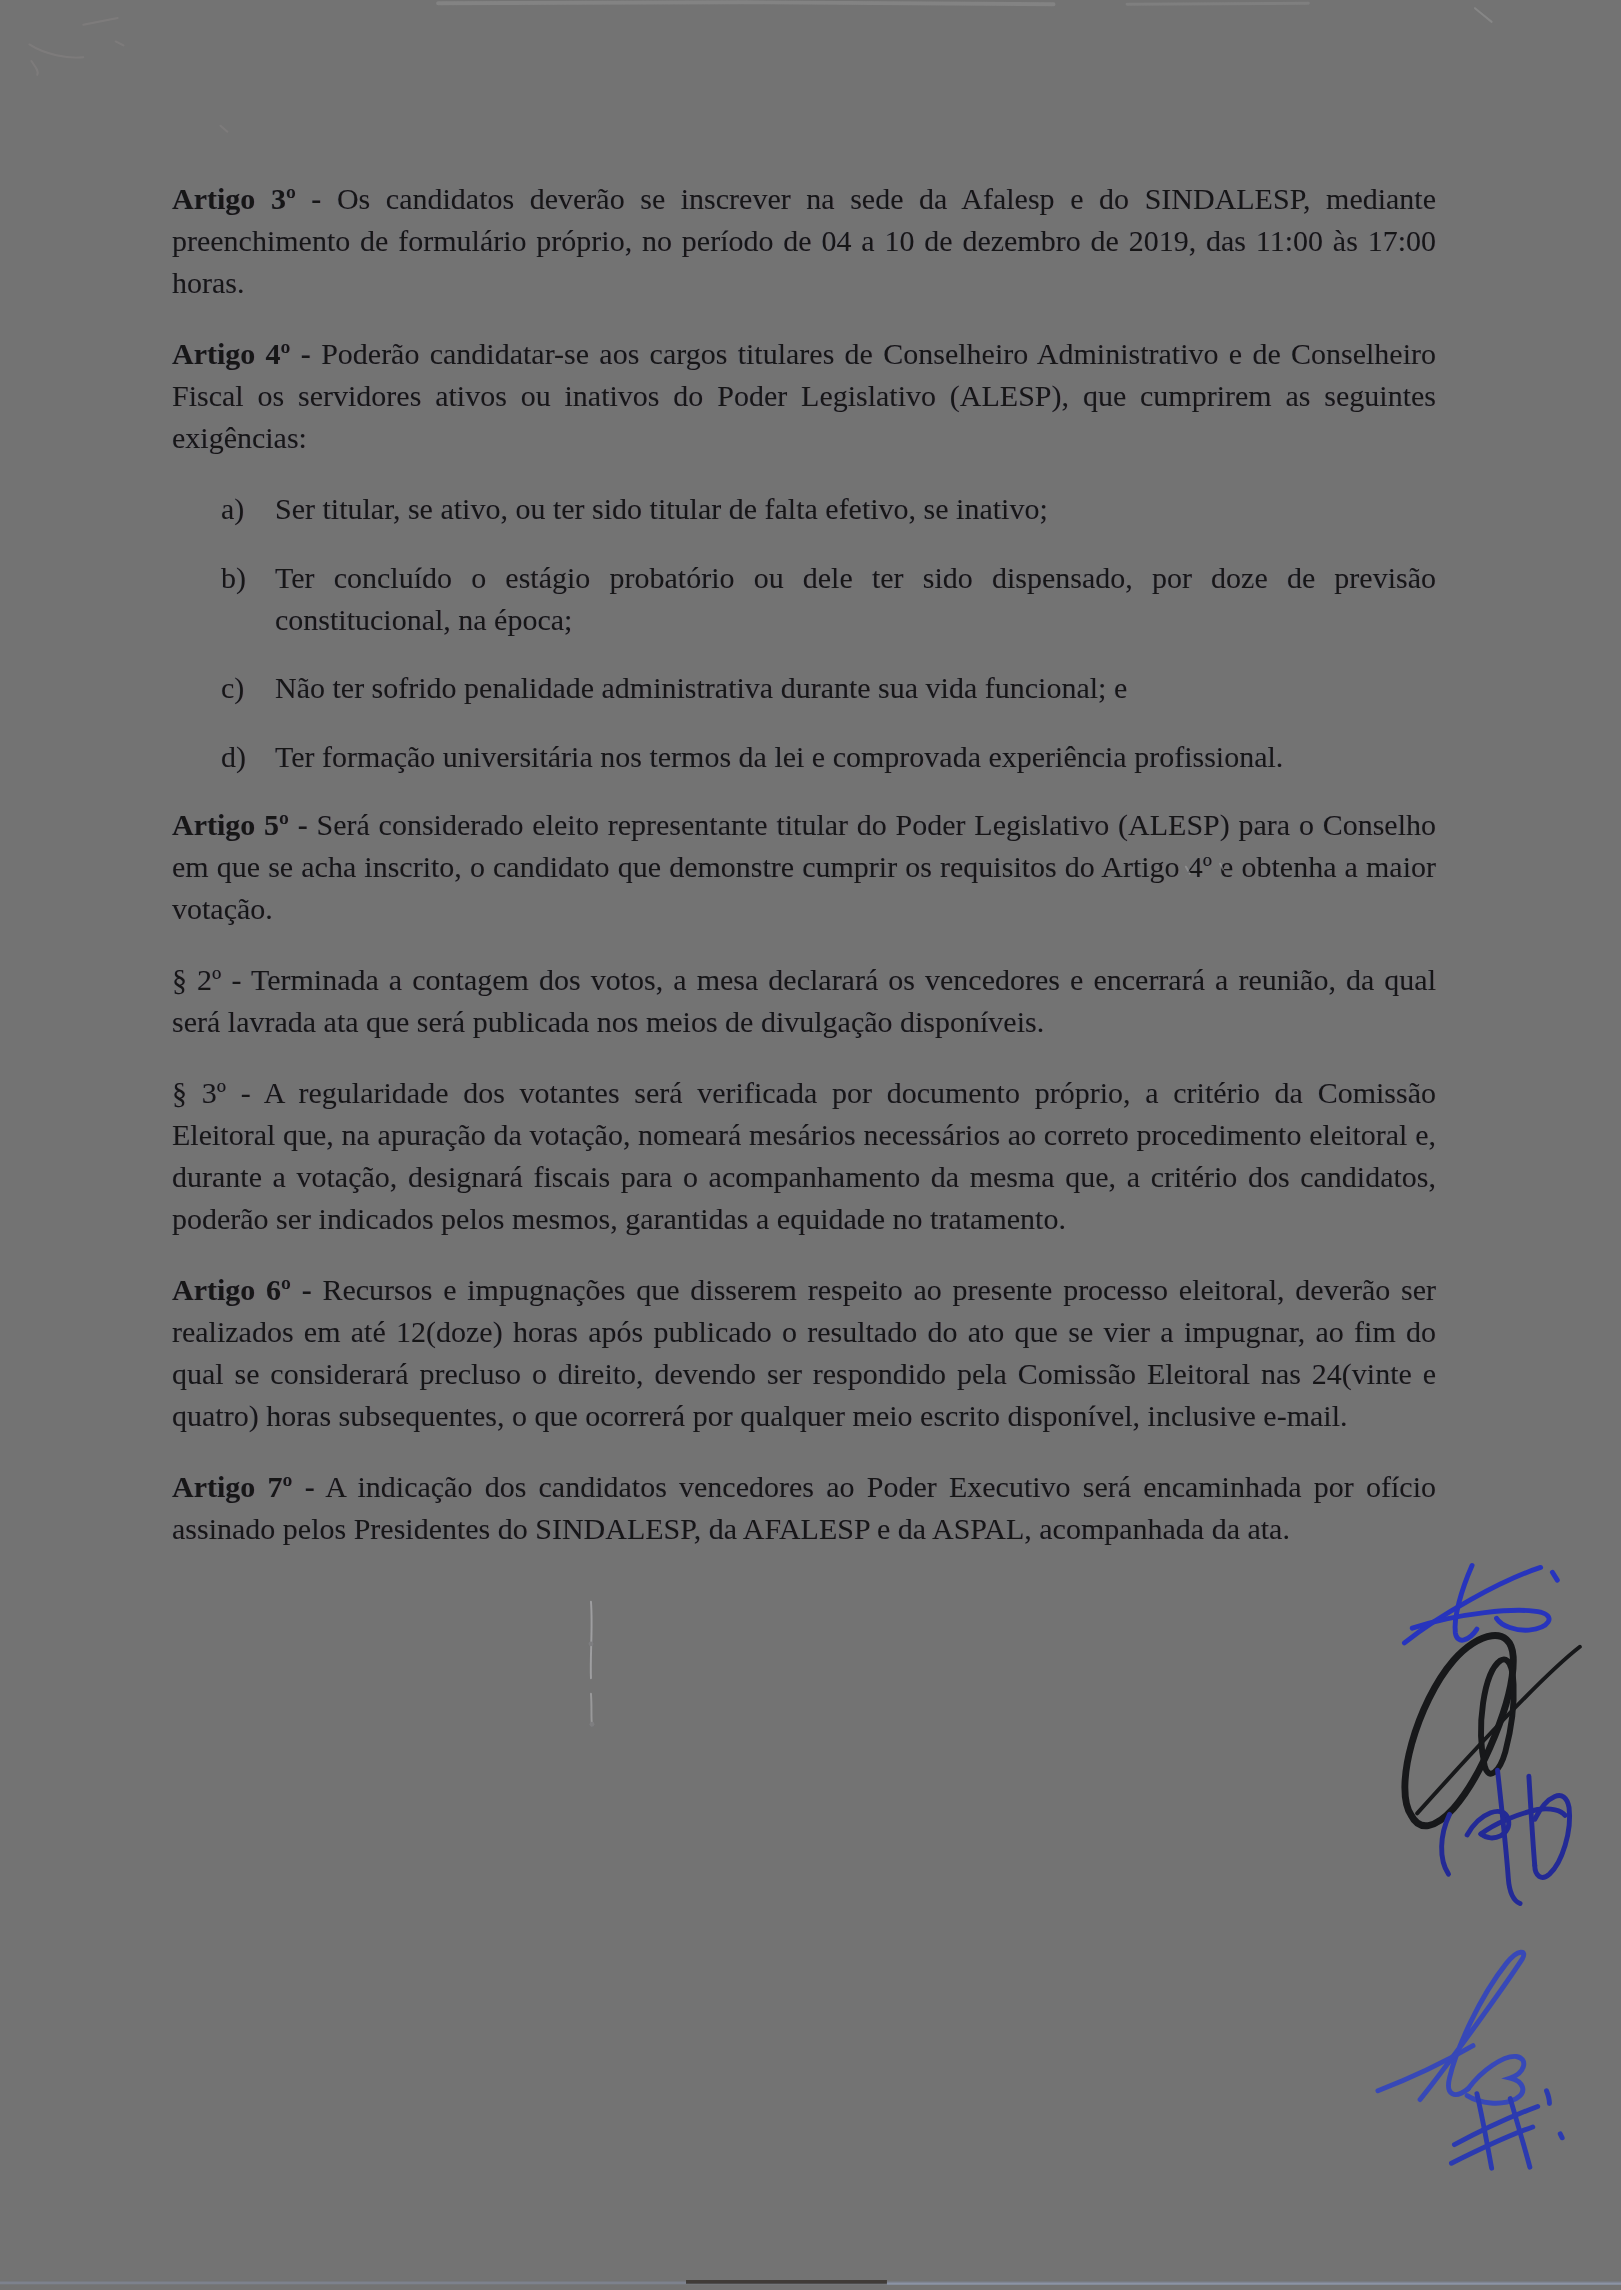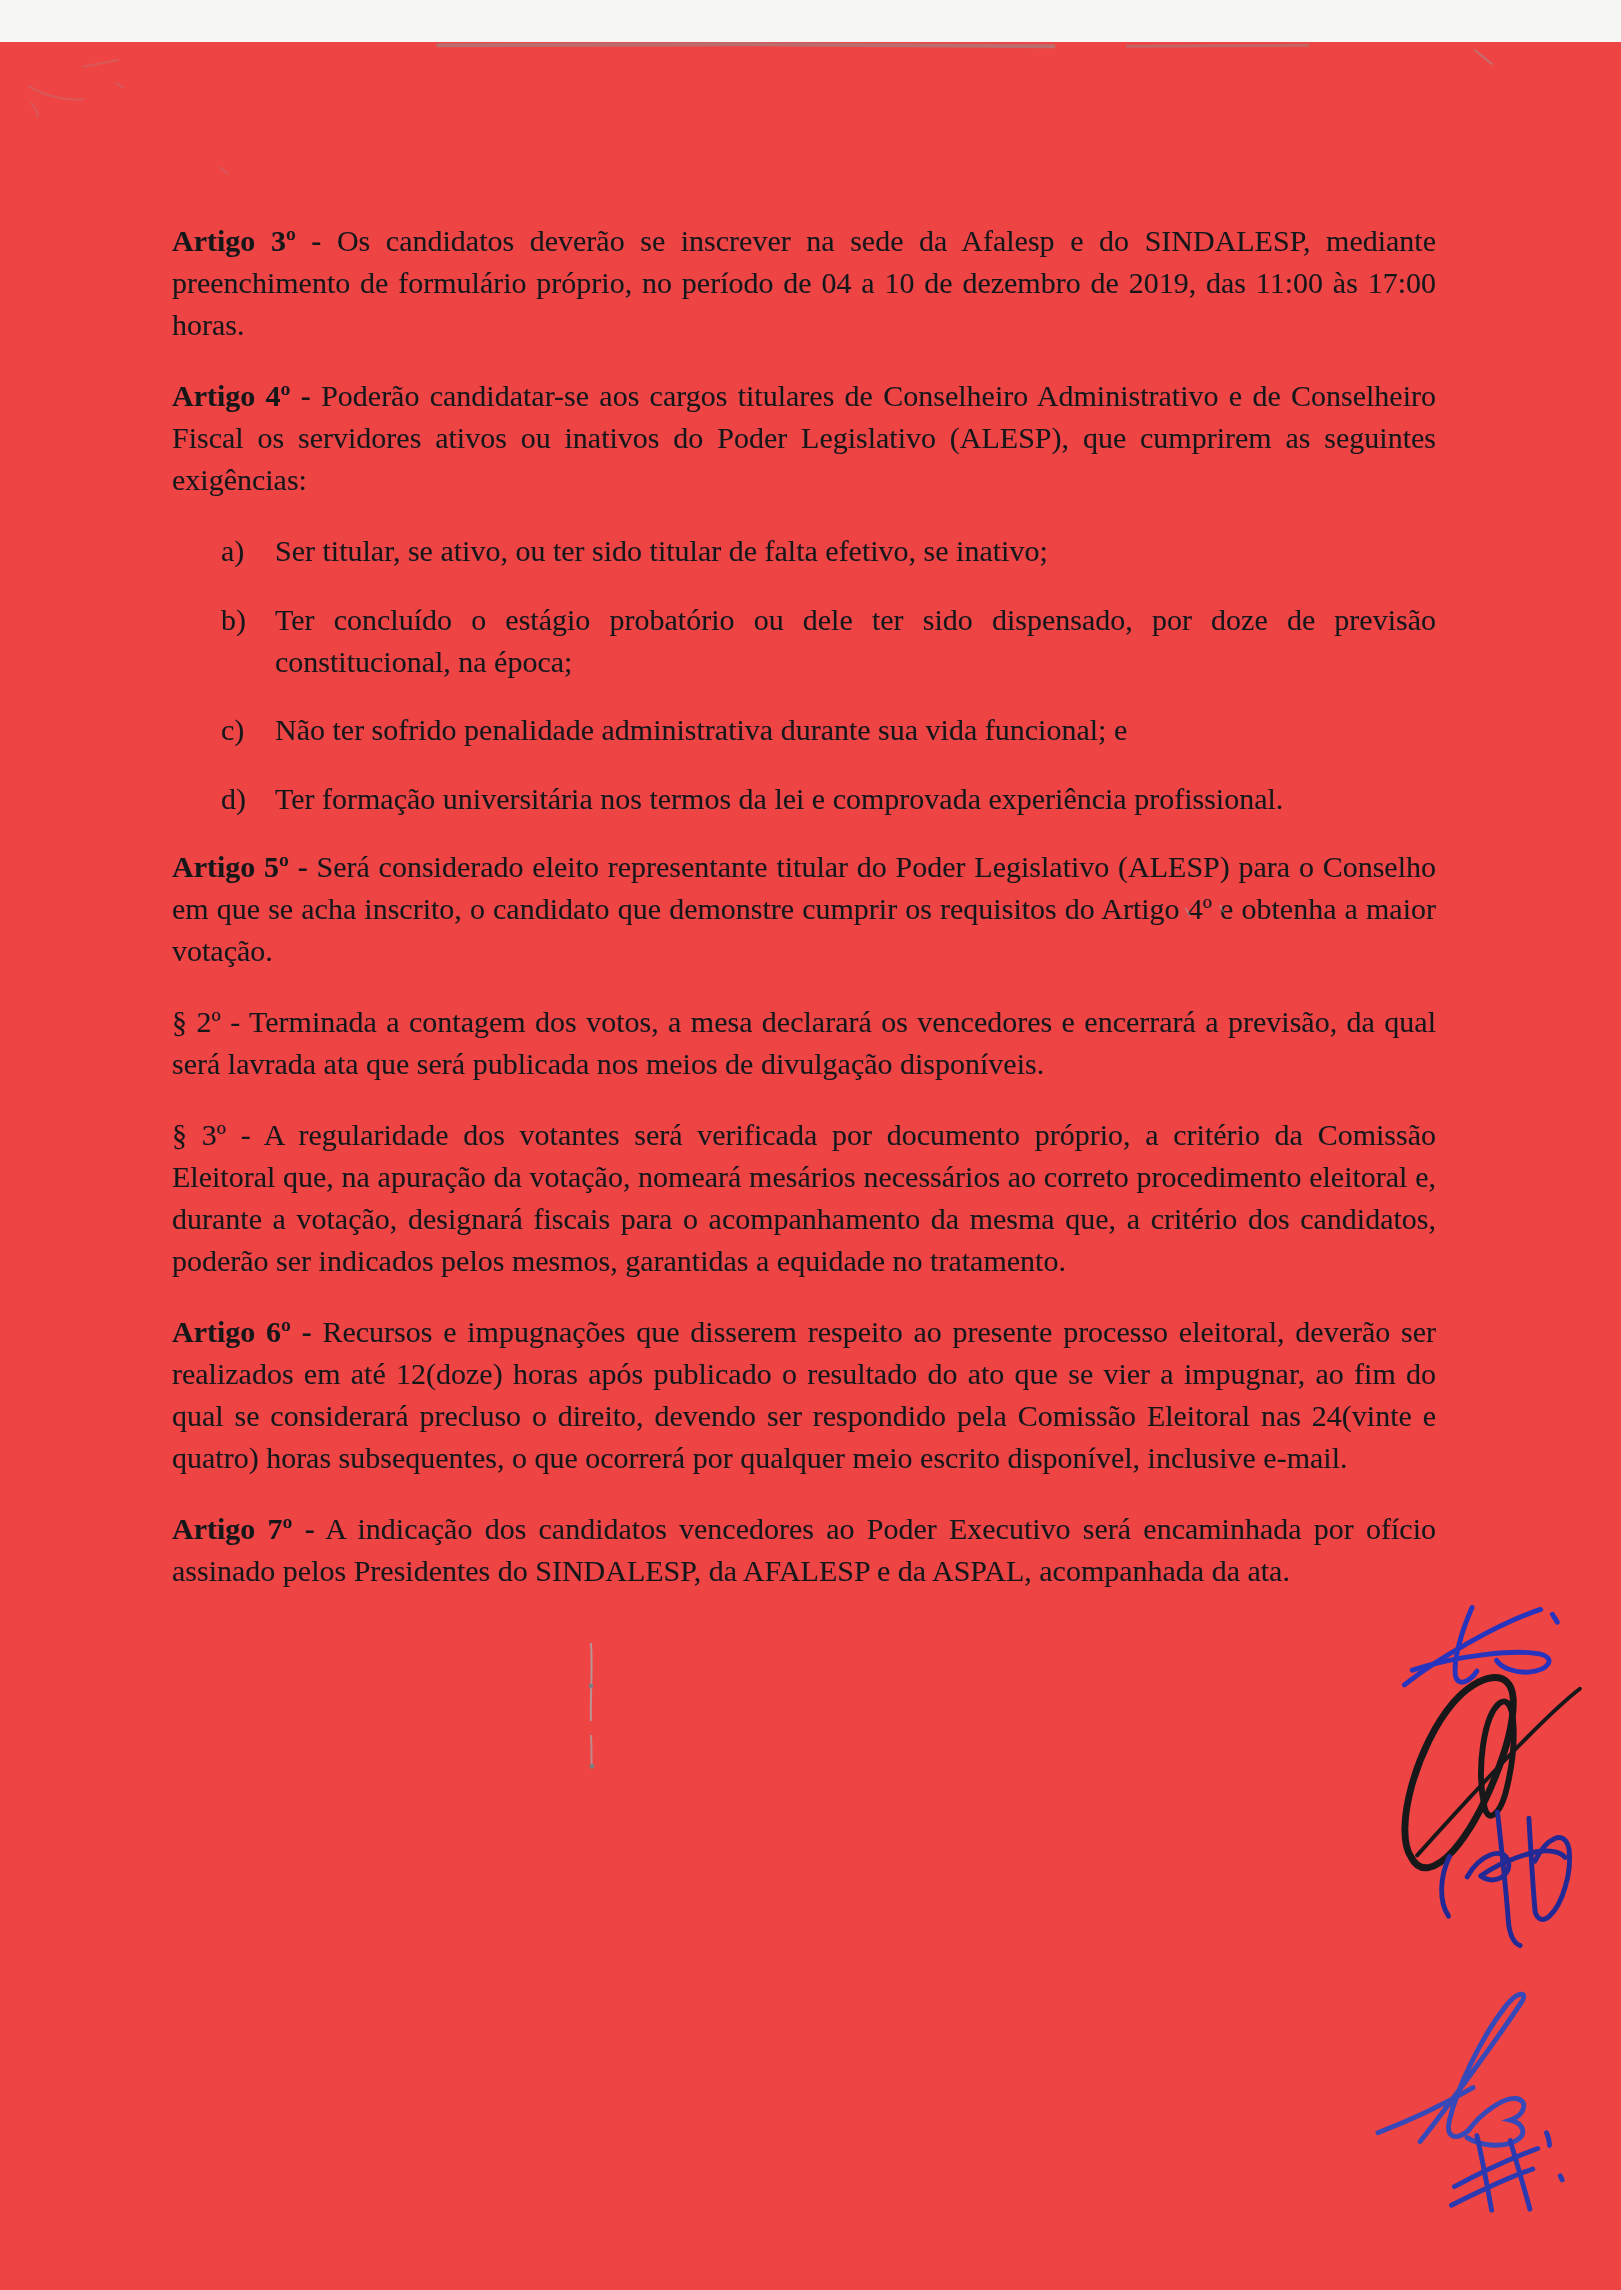--- a/index.html
+++ b/index.html
@@ -4,22 +4,21 @@
 <style>
   html,body{margin:0;padding:0;}
   body{
     width:1621px;height:2291px;
     background:#f6f6f4;
     font-family:"Liberation Serif","DejaVu Serif",serif;
     position:relative;overflow:hidden;
   }
   .page{
     position:absolute;inset:0;
-    background:#ef4444;
-    margin-top:42px;
+    background:#737373;
   }
   .doc{
     position:absolute;
     left:172px;top:178px;
     width:1264px;
     color:#161616;
     font-size:30px;
     line-height:42px;
     text-shadow:0.6px 0 0 rgba(130,60,120,0.18), -0.6px 0 0 rgba(50,80,140,0.18);
   }
@@ -68,21 +67,21 @@
     <div class="list-item">
       <span class="marker">d)</span>
       <span class="li-text">Ter formação universitária nos termos da lei e comprovada experiência profissional.</span>
     </div>
 
 
 
     <p class="para"><b class="lead">Artigo 5º -</b> <span>Será considerado eleito representante titular do Poder Legislativo (ALESP) para o Conselho em que se acha inscrito, o candidato que demonstre cumprir os requisitos do Artigo 4º e obtenha a maior votação.</span></p>
 
 
-    <p class="para">§ 2º - Terminada a contagem dos votos, a mesa declarará os vencedores e encerrará a previsão, da qual será lavrada ata que será publicada nos meios de divulgação disponíveis.</p>
+    <p class="para">§ 2º - Terminada a contagem dos votos, a mesa declarará os vencedores e encerrará a reunião, da qual será lavrada ata que será publicada nos meios de divulgação disponíveis.</p>
 
     <p class="para">§ 3º - A regularidade dos votantes será verificada por documento próprio, a critério da Comissão Eleitoral que, na apuração da votação, nomeará mesários necessários ao correto procedimento eleitoral e, durante a votação, designará fiscais para o acompanhamento da mesma que, a critério dos candidatos, poderão ser indicados pelos mesmos, garantidas a equidade no tratamento.</p>
 
     <p class="para"><b class="lead">Artigo 6º -</b> <span>Recursos e impugnações que disserem respeito ao presente processo eleitoral, deverão ser realizados em até 12(doze) horas após publicado o resultado do ato que se vier a impugnar, ao fim do qual se considerará precluso o direito, devendo ser respondido pela Comissão Eleitoral nas 24(vinte e quatro) horas subsequentes, o que ocorrerá por qualquer meio escrito disponível, inclusive e-mail.</span></p>
 
     <p class="para"><b class="lead">Artigo 7º -</b> <span>A indicação dos candidatos vencedores ao Poder Executivo será encaminhada por ofício assinado pelos Presidentes do SINDALESP, da AFALESP e da ASPAL, acompanhada da ata.</span></p>
 
   </div>
 
   <svg class="overlay" width="1621" height="2291" viewBox="0 0 1654 2337">

